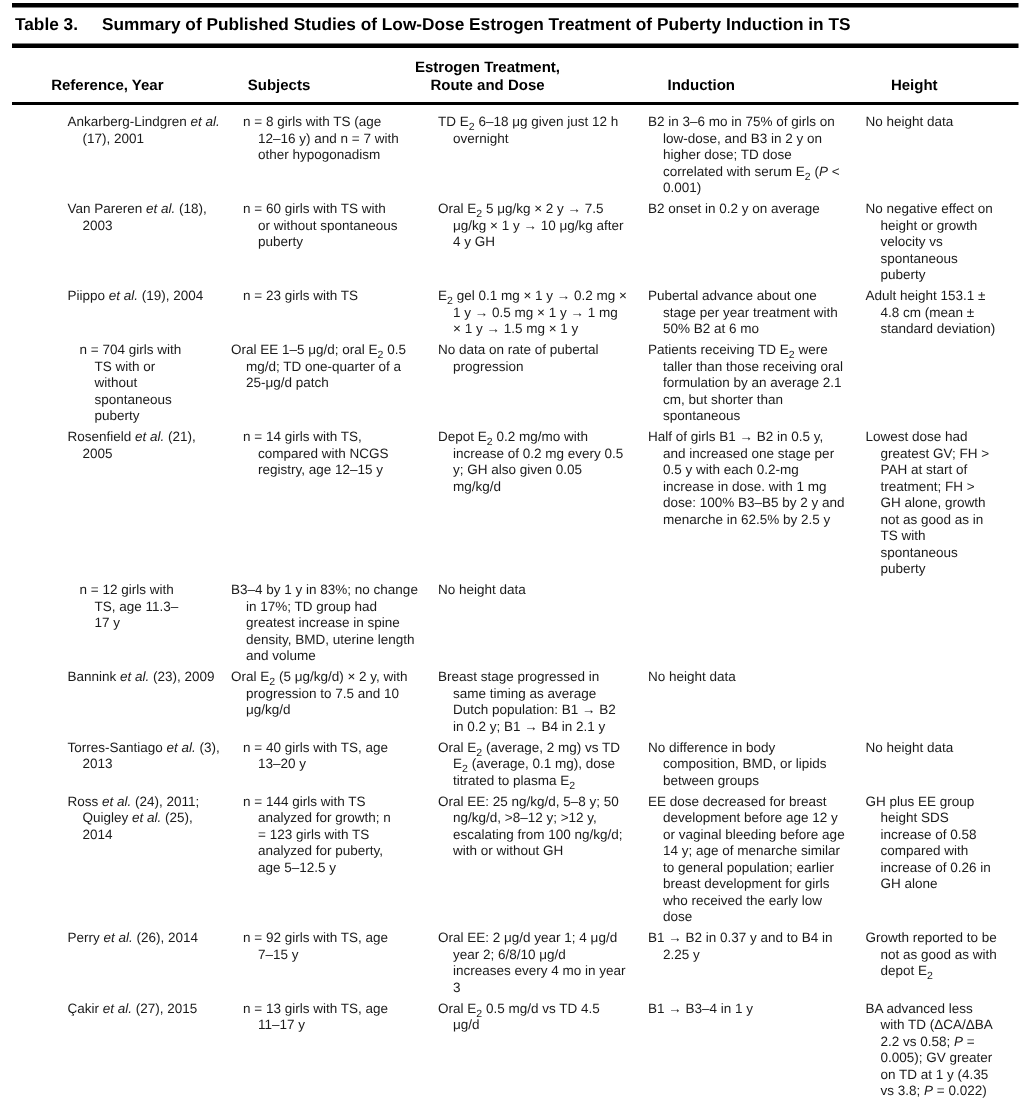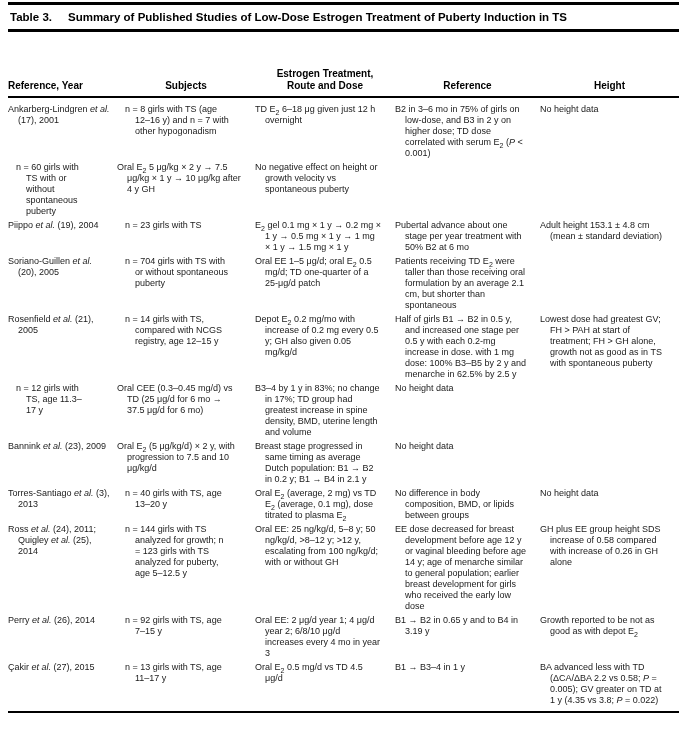--- a/index.html
+++ b/index.html
@@ -24,25 +24,24 @@
   .title-label { margin-right: 16px; white-space: nowrap; }
   .grid {
     display: grid;
     grid-template-columns: 109px 138px 140px 145px 1fr;
   }
   .hdr-row { align-items: end; padding: 8px 0 5px 0; }
   .hdr {
     font-weight: bold; font-size: 10px; line-height: 11.5px;
     text-align: center; align-self: end; color: #000;
     padding: 0 8px;
-    margin-top: 28px;
   }
-  .hdr.first { text-align: left; padding-left: 0; }
+  .hdr.first { text-align: right; padding-left: 0; }
   .body-rows { padding-top: 3px; }
-  .row { display: grid; grid-template-columns: 109px 138px 140px 145px 1fr; margin-top: 3px; }
+  .row { display: grid; grid-template-columns: 109px 138px 140px 145px 1fr; margin-top: 3px; margin-left: 37px; }
   .cell {
     font-size: 9px; line-height: 11px;
     padding-left: 10px; text-indent: -10px;
     color: #1a1a1a;
   }
   .cell.c-ref    { padding-right: 6px; }
   .cell.c-subj   { padding-right: 26px; padding-left: 18px; }
   .cell.c-treat  { padding-right: 14px; }
   .cell.c-out    { padding-right: 12px; }
   .cell.c-height { padding-right: 14px; }
@@ -58,68 +57,69 @@
     <span class="title-label">Table 3.</span>
     <span>Summary of Published Studies of Low-Dose Estrogen Treatment of Puberty Induction in TS</span>
   </div>
 
   <div class="rule thick"></div>
 
   <div class="grid hdr-row">
     <div class="hdr first">Reference, Year</div>
     <div class="hdr">Subjects</div>
     <div class="hdr">Estrogen Treatment, Route and Dose</div>
-    <div class="hdr">Reference</div>
+    <div class="hdr">Induction</div>
     <div class="hdr">Height</div>
   </div>
 
   <div class="rule mid"></div>
 
   <div class="body-rows">
 
     <div class="row">
       <div class="cell c-ref">Ankarberg-Lindgren <i>et al.</i> (17), 2001</div>
       <div class="cell c-subj">n = 8 girls with TS (age 12–16 y) and n = 7 with other hypogonadism</div>
       <div class="cell c-treat">TD E<sub>2</sub> 6–18 μg given just 12 h overnight</div>
       <div class="cell c-out">B2 in 3–6 mo in 75% of girls on low-dose, and B3 in 2 y on higher dose; TD dose correlated with serum E<sub>2</sub> (<i>P</i> &lt; 0.001)</div>
       <div class="cell c-height">No height data</div>
     </div>
 
     <div class="row">
+      <div class="cell c-ref">Van Pareren <i>et al.</i> (18), 2003</div>
       <div class="cell c-subj">n = 60 girls with TS with or without spontaneous puberty</div>
       <div class="cell c-treat">Oral E<sub>2</sub> 5 μg/kg × 2 y → 7.5 μg/kg × 1 y → 10 μg/kg after 4 y GH</div>
+      <div class="cell c-out">B2 onset in 0.2 y on average</div>
       <div class="cell c-height">No negative effect on height or growth velocity vs spontaneous puberty</div>
     </div>
 
     <div class="row">
       <div class="cell c-ref">Piippo <i>et al.</i> (19), 2004</div>
       <div class="cell c-subj">n = 23 girls with TS</div>
       <div class="cell c-treat">E<sub>2</sub> gel 0.1 mg × 1 y → 0.2 mg × 1 y → 0.5 mg × 1 y → 1 mg × 1 y → 1.5 mg × 1 y</div>
       <div class="cell c-out">Pubertal advance about one stage per year treatment with 50% B2 at 6 mo</div>
       <div class="cell c-height">Adult height 153.1 ± 4.8 cm (mean ± standard deviation)</div>
     </div>
 
     <div class="row">
-      <div class="cell c-ref">Soriano-Guillen <i>et al.</i> (20), 2005</div>
       <div class="cell c-subj">n = 704 girls with TS with or without spontaneous puberty</div>
       <div class="cell c-treat">Oral EE 1–5 μg/d; oral E<sub>2</sub> 0.5 mg/d; TD one-quarter of a 25-μg/d patch</div>
+      <div class="cell c-out">No data on rate of pubertal progression</div>
       <div class="cell c-height">Patients receiving TD E<sub>2</sub> were taller than those receiving oral formulation by an average 2.1 cm, but shorter than spontaneous</div>
     </div>
 
     <div class="row">
       <div class="cell c-ref">Rosenfield <i>et al.</i> (21), 2005</div>
       <div class="cell c-subj">n = 14 girls with TS, compared with NCGS registry, age 12–15 y</div>
       <div class="cell c-treat">Depot E<sub>2</sub> 0.2 mg/mo with increase of 0.2 mg every 0.5 y; GH also given 0.05 mg/kg/d</div>
       <div class="cell c-out">Half of girls B1 → B2 in 0.5 y, and increased one stage per 0.5 y with each 0.2-mg increase in dose. with 1 mg dose: 100% B3–B5 by 2 y and menarche in 62.5% by 2.5 y</div>
       <div class="cell c-height">Lowest dose had greatest GV; FH &gt; PAH at start of treatment; FH &gt; GH alone, growth not as good as in TS with spontaneous puberty</div>
     </div>
 
     <div class="row">
       <div class="cell c-subj">n = 12 girls with TS, age 11.3–17 y</div>
-      <div class="cell c-treat">Oral CEE (0.3–0.45 mg/d) vs TD (25 μg/d for 6 mo → 37.5 μg/d for 6 mo)</div>
       <div class="cell c-out">B3–4 by 1 y in 83%; no change in 17%; TD group had greatest increase in spine density, BMD, uterine length and volume</div>
       <div class="cell c-height">No height data</div>
     </div>
 
     <div class="row">
       <div class="cell c-ref">Bannink <i>et al.</i> (23), 2009</div>
       <div class="cell c-treat">Oral E<sub>2</sub> (5 μg/kg/d) × 2 y, with progression to 7.5 and 10 μg/kg/d</div>
       <div class="cell c-out">Breast stage progressed in same timing as average Dutch population: B1 → B2 in 0.2 y; B1 → B4 in 2.1 y</div>
       <div class="cell c-height">No height data</div>
     </div>
@@ -137,21 +137,21 @@
       <div class="cell c-subj">n = 144 girls with TS analyzed for growth; n = 123 girls with TS analyzed for puberty, age 5–12.5 y</div>
       <div class="cell c-treat">Oral EE: 25 ng/kg/d, 5–8 y; 50 ng/kg/d, &gt;8–12 y; &gt;12 y, escalating from 100 ng/kg/d; with or without GH</div>
       <div class="cell c-out">EE dose decreased for breast development before age 12 y or vaginal bleeding before age 14 y; age of menarche similar to general population; earlier breast development for girls who received the early low dose</div>
       <div class="cell c-height">GH plus EE group height SDS increase of 0.58 compared with increase of 0.26 in GH alone</div>
     </div>
 
     <div class="row">
       <div class="cell c-ref">Perry <i>et al.</i> (26), 2014</div>
       <div class="cell c-subj">n = 92 girls with TS, age 7–15 y</div>
       <div class="cell c-treat">Oral EE: 2 μg/d year 1; 4 μg/d year 2; 6/8/10 μg/d increases every 4 mo in year 3</div>
-      <div class="cell c-out">B1 → B2 in 0.65 y and to B4 in 3.19 y</div>
+      <div class="cell c-out">B1 → B2 in 0.37 y and to B4 in 2.25 y</div>
       <div class="cell c-height">Growth reported to be not as good as with depot E<sub>2</sub></div>
     </div>
 
     <div class="row">
       <div class="cell c-ref">Çakir <i>et al.</i> (27), 2015</div>
       <div class="cell c-subj">n = 13 girls with TS, age 11–17 y</div>
       <div class="cell c-treat">Oral E<sub>2</sub> 0.5 mg/d vs TD 4.5 μg/d</div>
       <div class="cell c-out">B1 → B3–4 in 1 y</div>
       <div class="cell c-height">BA advanced less with TD (ΔCA/ΔBA 2.2 vs 0.58; <i>P</i> = 0.005); GV greater on TD at 1 y (4.35 vs 3.8; <i>P</i> = 0.022)</div>
     </div>

